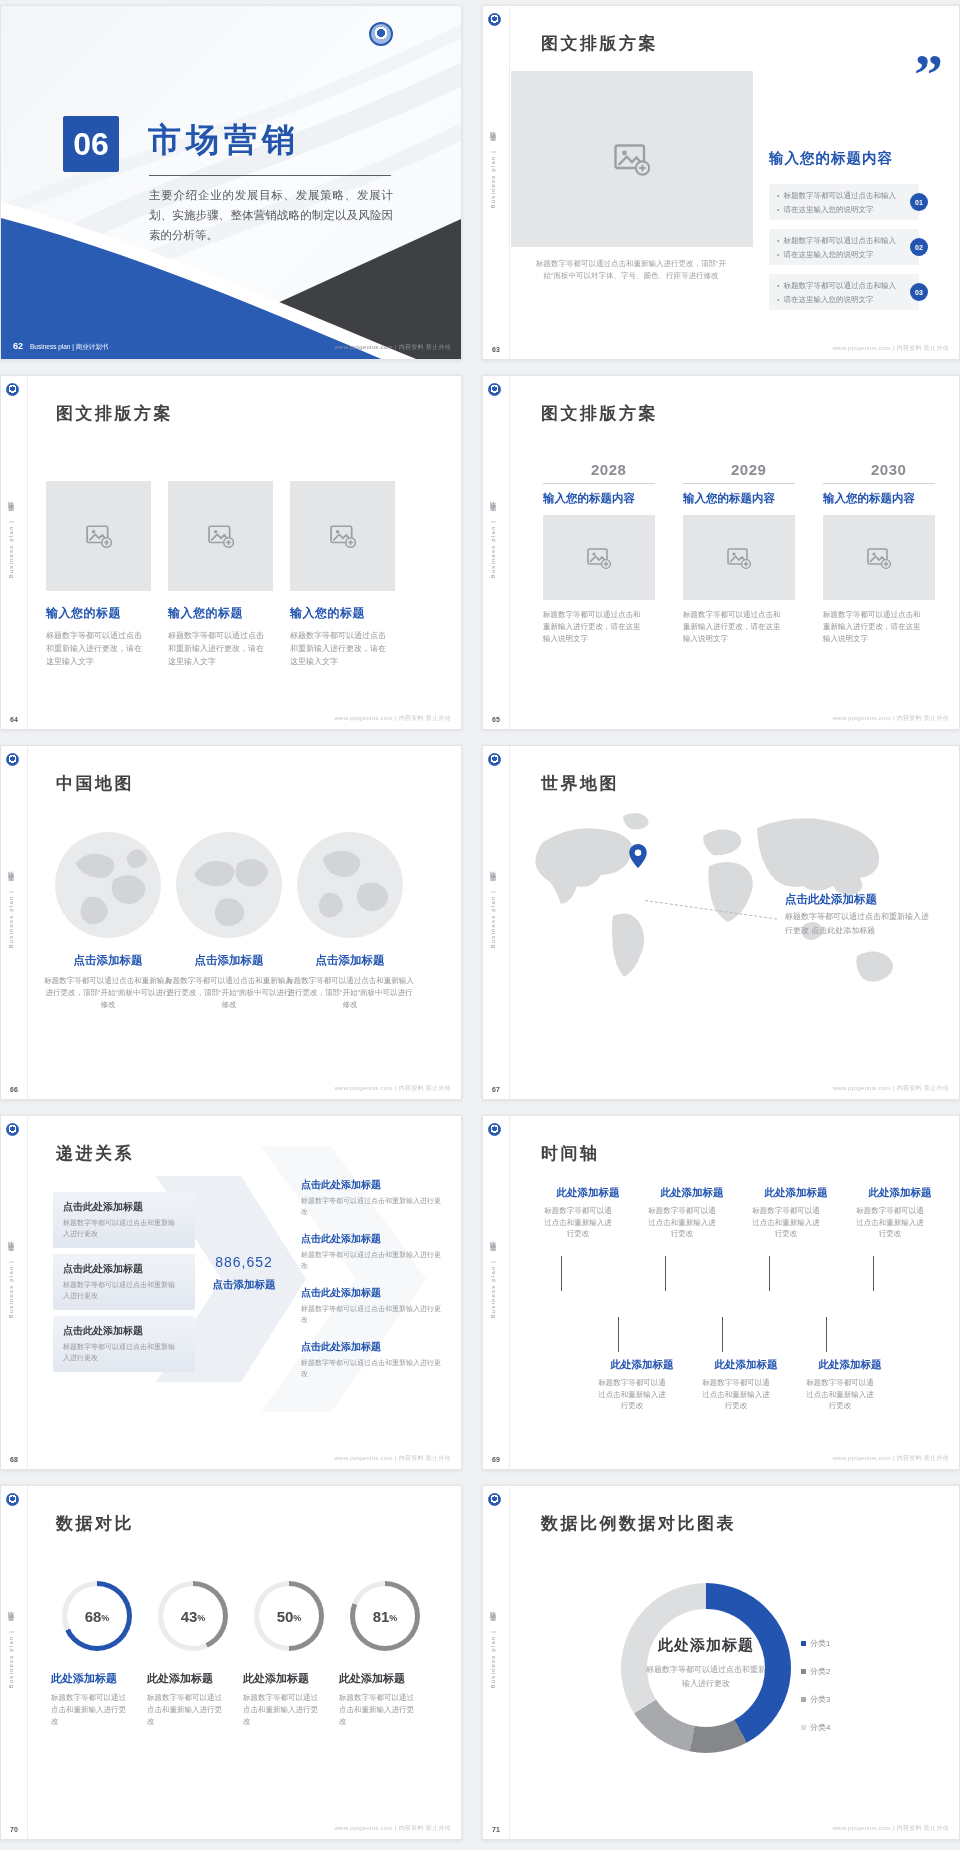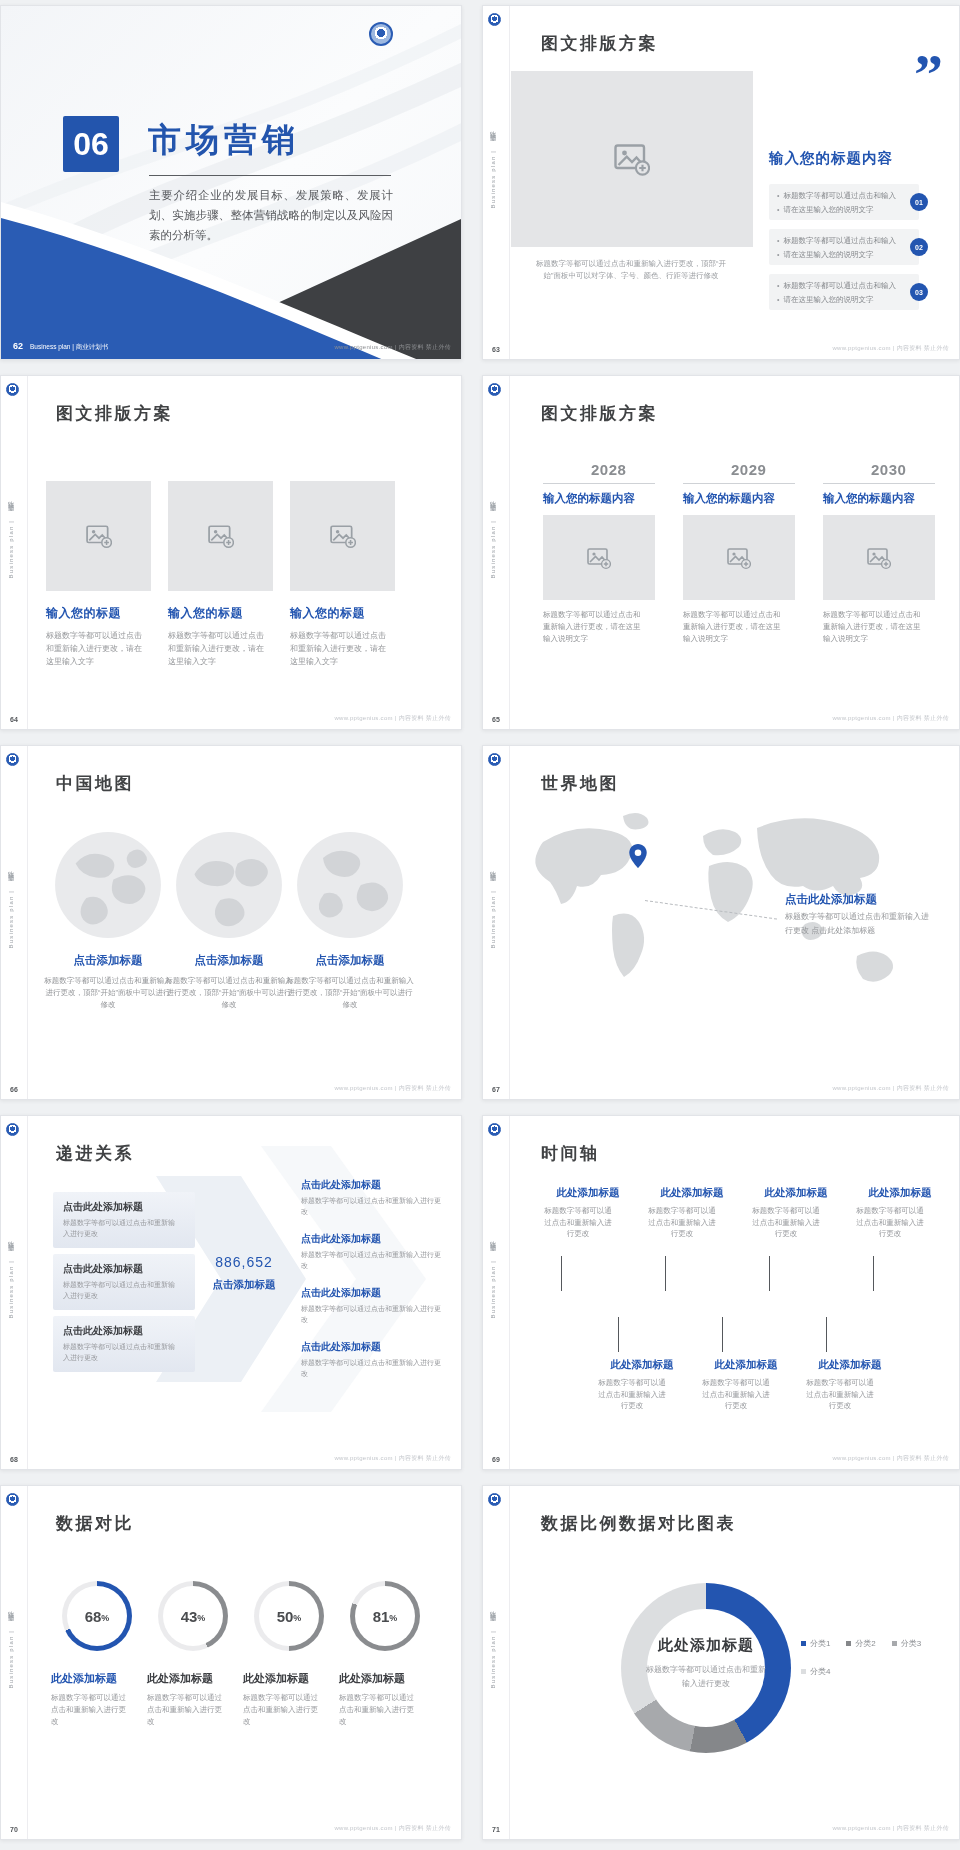--- a/index.html
+++ b/index.html
@@ -112,21 +112,21 @@
   .s70-col .hd{font-size:11px;font-weight:700;color:#3c3e42;margin-top:20px;}
   .s70-col .hd.blue{color:#2355b0;}
   .s70-col .bd{font-size:7.5px;color:#97999d;line-height:1.6;margin-top:6px;width:76px;}
 
   
   .pie{position:absolute;left:138px;top:97px;width:170px;height:170px;border-radius:50%;background:#dcdee0;}
   .pie::after{content:"";position:absolute;inset:26px;background:#fff;border-radius:50%;}
   .pie-center{position:absolute;left:138px;top:150px;width:170px;text-align:center;z-index:3;}
   .pie-center .hd{font-size:15px;font-weight:700;color:#3a3c3f;letter-spacing:1px;}
   .pie-center .bd{font-size:8px;color:#97999d;line-height:1.8;margin:8px auto 0;width:126px;}
-  .s71-legend{position:absolute;left:318px;top:152px;width:130px;display:grid;grid-template-columns:1fr 1fr 1fr;row-gap:17px;column-gap:6px;}
+  .s71-legend{position:absolute;left:318px;top:152px;width:130px;display:grid;grid-template-columns:1fr;row-gap:17px;column-gap:6px;}
   .lg-item{display:flex;align-items:center;gap:4px;font-size:8px;color:#8a8d91;}
   .lg-sq{width:5px;height:5px;display:inline-block;}
 </style>
 </head>
 <body>
 
 <div id="canvas">
 
   <div class="slide" id="s62">
     <svg width="462" height="355" style="position:absolute;inset:0">

